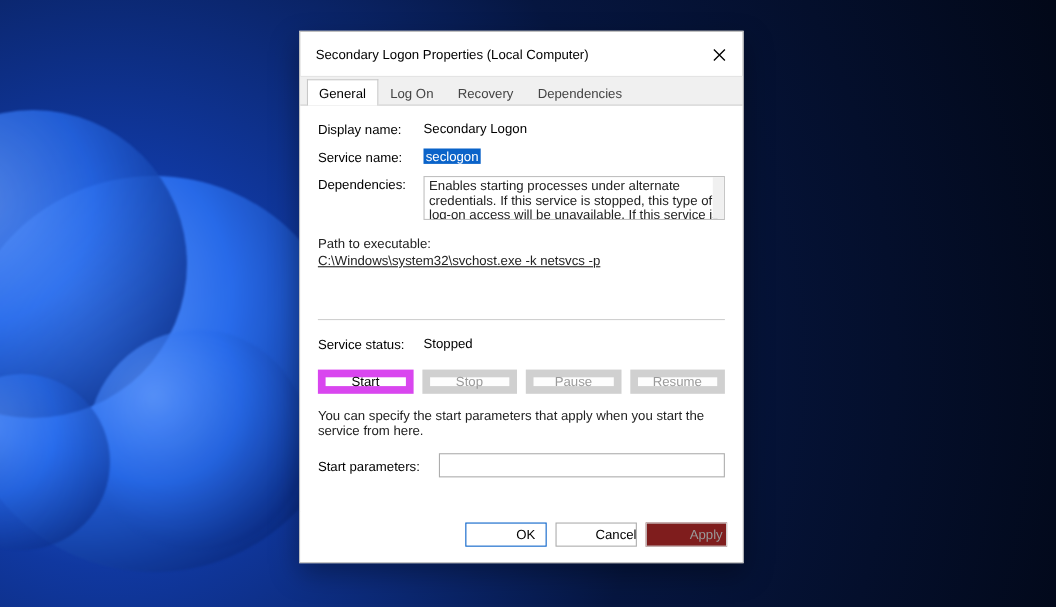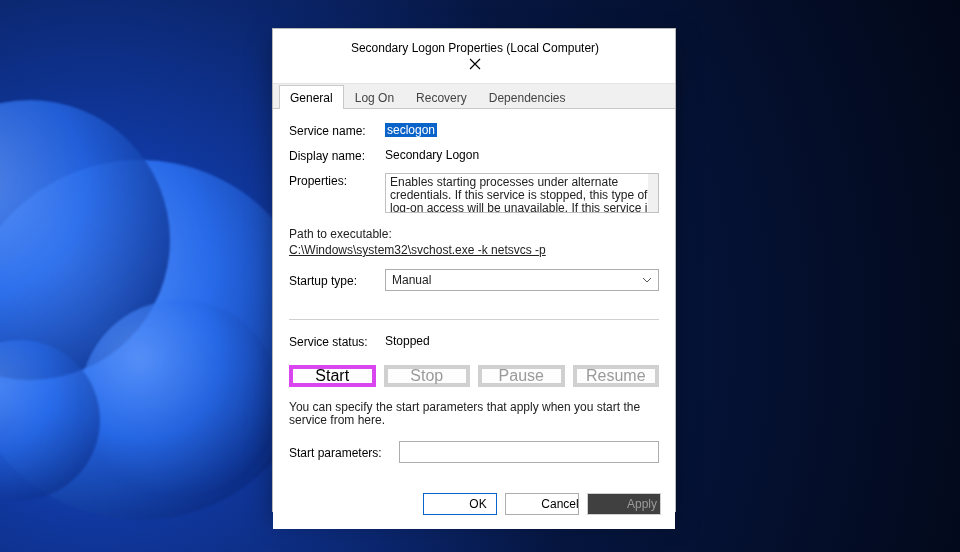--- a/index.html
+++ b/index.html
@@ -26,21 +26,20 @@
     position: absolute; left: 272px; top: 28px;
     width: 404px; height: 484px;
     background: #fff; border: 1px solid #b8b8b8;
     box-shadow: 0 10px 24px rgba(0,0,0,.35);
     display: flex; flex-direction: column;
     font-size: 12px; color: #222;
   }
   .titlebar {
     display: flex; align-items: center; justify-content: space-between;
     padding: 12px 12px 10px 14px;
-    flex-direction: column;
   }
   .title { font-size: 12px; color: #000; }
   .close {
     width: 18px; height: 18px; display: flex; align-items: center; justify-content: center;
     cursor: pointer; color: #000;
   }
   .close svg { width: 12px; height: 12px; }
 
   .tabs {
     display: flex; align-items: flex-end; background: #f0f0f0;
@@ -70,56 +69,56 @@
   }
   .desc-box {
     flex: 1; height: 40px; border: 1px solid #c0c0c0; background: #fff;
     padding: 2px 4px; overflow: hidden; line-height: 13px; font-size: 12px;
     position: relative;
   }
   .desc-scrollbar {
     position: absolute; right: 0; top: 0; width: 10px; height: 100%;
     background: #f0f0f0;
   }
-  .path-block { margin-top: 4px; margin-bottom: 12px; }
+  .path-block { margin-top: 4px; margin-bottom: 28px; }
   .path-line { margin-top: 2px; text-decoration: underline; }
 
   .select {
     flex: 1; height: 22px; border: 1px solid #adadad; background: #fff;
     display: flex; align-items: center; justify-content: space-between;
     padding: 0 6px; cursor: pointer;
   }
   .select svg { width: 10px; height: 10px; }
 
   .divider { border: none; height: 1px; background: #d0d0d0; margin: 18px 0 14px; }
 
   .btn-row { display: flex; gap: 8px; margin-top: 6px; margin-bottom: 10px; }
   .btn {
-    flex: 1; height: 22px; border: 4px solid #d946ef; background: #fff;
+    flex: 1; height: 22px; border: 7px solid #d946ef; background: #fff;
     display: flex; align-items: center; justify-content: center;
-    font-size: 16px; cursor: pointer; color: #000;
+    font-size: 12px; cursor: pointer; color: #000;
   }
   .btn.disabled { color: #9a9a9a; border-color: #d0d0d0; cursor: default; background:#fdfdfd;}
   .hint { margin-top: 4px; margin-bottom: 14px; line-height: 13px; }
   .input {
     flex: 1; height: 22px; border: 1px solid #adadad; background: #fff;
     padding: 0 4px;
   }
 
   .footer {
     display: flex; justify-content: flex-end; gap: 8px;
     padding: 10px 14px 14px; background: #fff;
   }
   .fbtn {
     width: 74px; height: 22px; border: 1px solid #adadad; background: #fff;
     display: flex; align-items: center; justify-content: center;
     font-size: 12px; cursor: pointer; color: #000; padding-left: 36px;
   }
   .fbtn.primary { border: 1px solid #0a63c9; }
-  .fbtn.disabled { color: #9a9a9a; border-color: #d0d0d0; cursor: default; background:#404040;}
+  .fbtn.disabled { color: #9a9a9a; border-color: #d0d0d0; cursor: default; background:#7f1d1d;}
 </style>
 </head>
 <body>
 
 <div class="bloom">
   <div class="p1"></div>
     <div class="p2"></div>
     <div class="p3"></div>
     <div class="p4"></div>
 </div>
@@ -137,53 +136,44 @@
   <div class="tabs">
     <div class="tab active">General</div>
     <div class="tab">Log On</div>
     <div class="tab">Recovery</div>
     <div class="tab">Dependencies</div>
   </div>
 
   <div class="content">
 
     <div class="row">
+      <div class="lbl">Display name:</div>
+      <div class="val">Secondary Logon</div>
+    </div>
+
+    <div class="row">
       <div class="lbl">Service name:</div>
       <div class="val">
         <span class="selected-text">seclogon</span>
       </div>
     </div>
 
     <div class="row">
-      <div class="lbl">Display name:</div>
-      <div class="val">Secondary Logon</div>
-    </div>
-
-    <div class="row">
-      <div class="lbl">Properties:</div>
+      <div class="lbl">Dependencies:</div>
       <div class="desc-box">
         <span>Enables starting processes under alternate credentials. If this service is stopped, this type of log-on access will be unavailable. If this service is</span>
         <div class="desc-scrollbar"></div>
       </div>
     </div>
 
     <div class="path-block">
       <div>Path to executable:</div>
       <div class="path-line">C:\Windows\system32\svchost.exe -k netsvcs -p</div>
     </div>
 
-    <div class="row" style="align-items:center;">
-      <div class="lbl">Startup type:</div>
-      <div class="select">
-        <span>Manual</span>
-        <svg viewBox="0 0 10 10">
-            <path d="M1 3 L5 7 L9 3" stroke="#555" stroke-width="1" fill="none"></path>
-          </svg>
-      </div>
-    </div>
 
     <hr class="divider">
 
     <div class="row">
       <div class="lbl">Service status:</div>
       <div class="val">Stopped</div>
     </div>
 
     <div class="btn-row">
       <div class="btn">Start</div>

